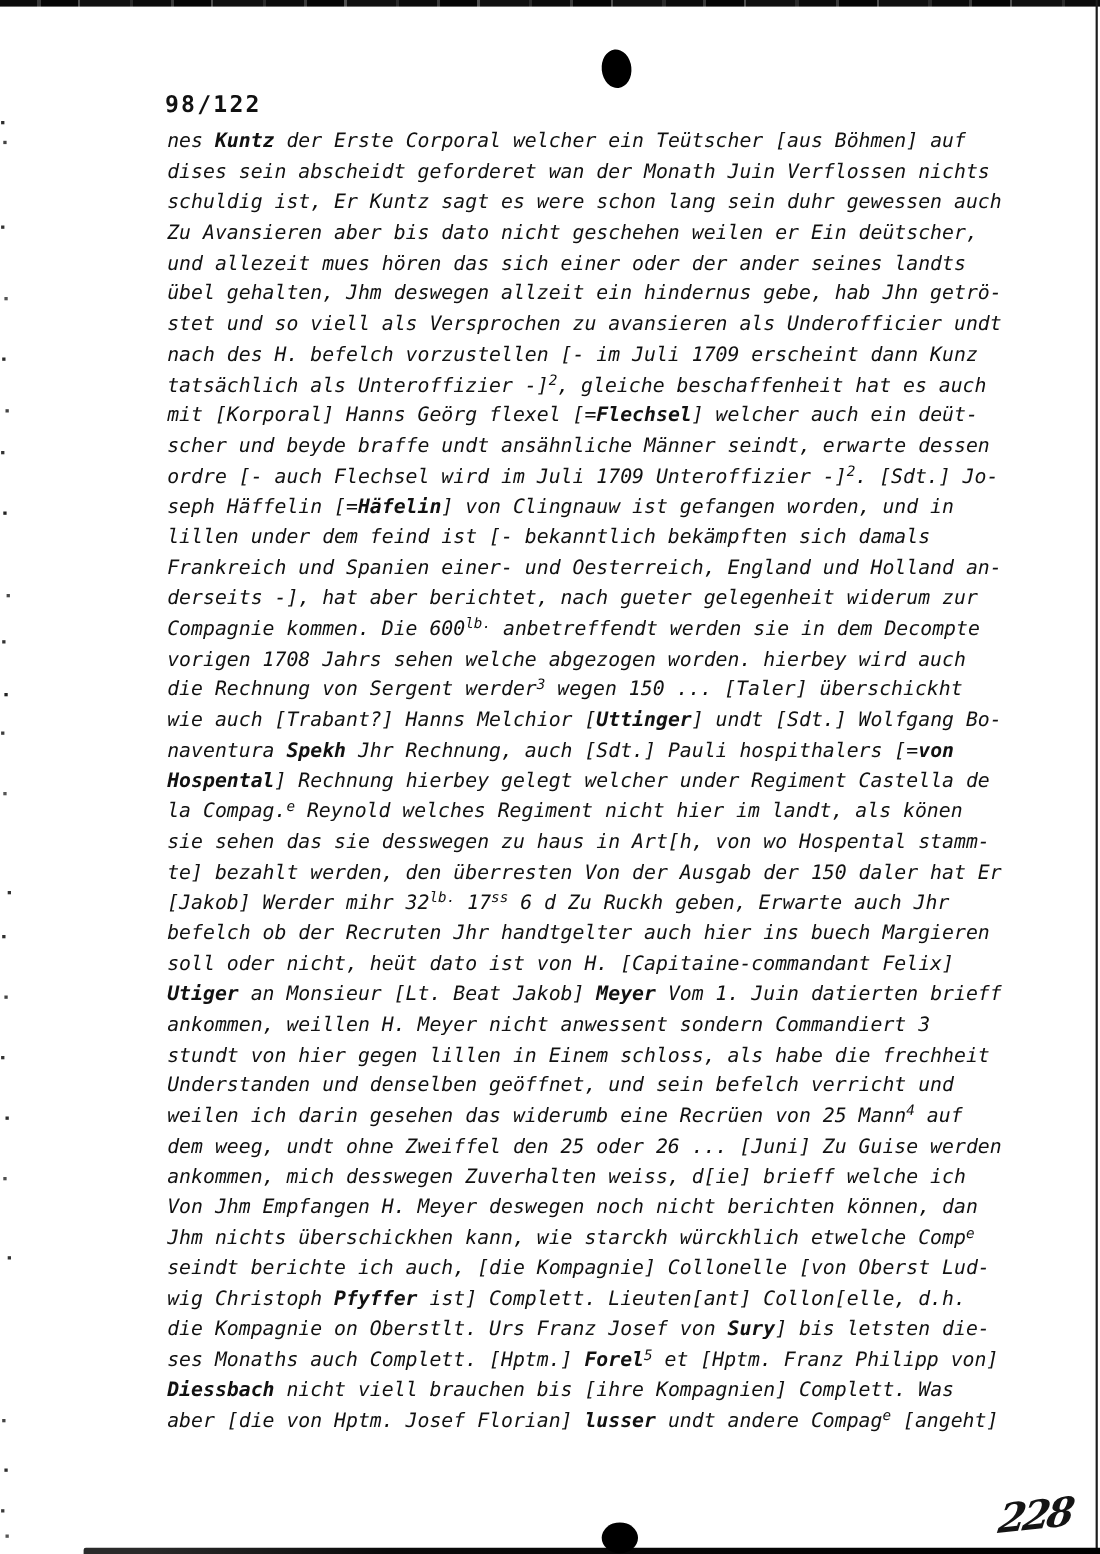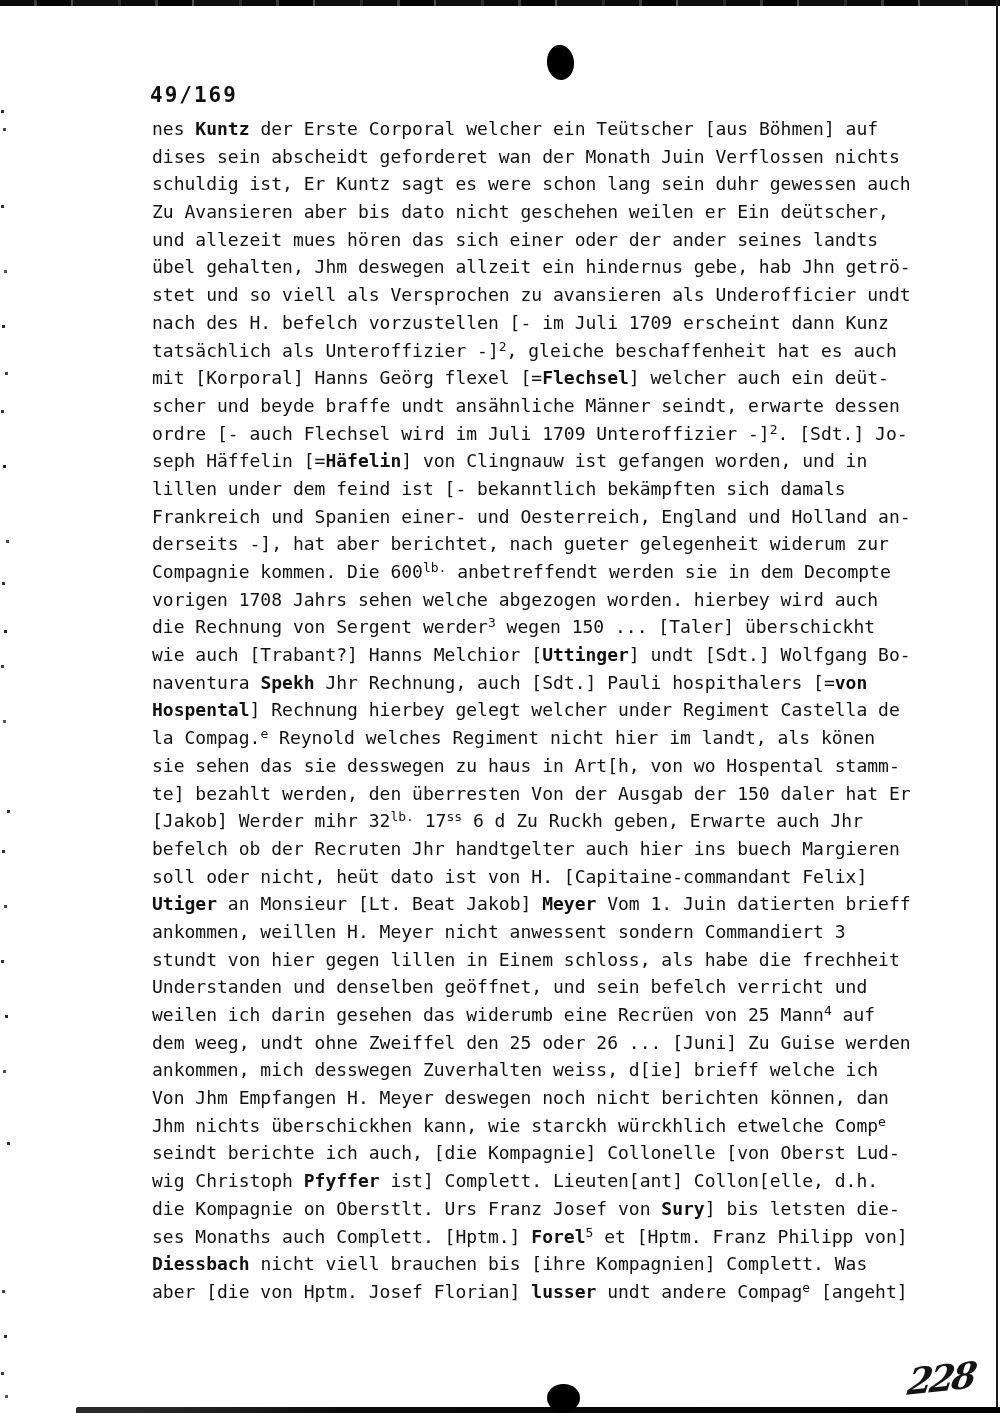--- a/index.html
+++ b/index.html
@@ -43,21 +43,21 @@
       4px 905px 0 #2b2b2b, 2px 960px 0 #4f4f4f, 6px 1032px 0 #333, 1px 1180px 0 #444,
       3px 1225px 0 #2e2e2e, 0 1262px 0 #3a3a3a, 4px 1285px 0 #555;
   }
   .page-number {
     position: absolute; left: 150px; top: 83px;
     font-size: 21px; font-weight: bold; letter-spacing: 2px;
     font-style: normal;
   }
   .text-body {
     position: absolute; left: 152px; top: 115px; width: 820px;
-    font-size: 18px; line-height: 27.7px;
+    font-size: 18px; font-style: italic; line-height: 27.7px;
     white-space: pre;
   }
   .text-body .line { height: 27.7px; }
   .text-body b { font-weight: bold; }
   .text-body sup {
     font-size: 13px; line-height: 0;
     position: relative; top: 1px; vertical-align: super;
   }
   .handwritten {
     position: absolute; left: 908px; top: 1357px;
@@ -70,16 +70,16 @@
 </head>
 <body>
 
 <div class="page">
   <div class="edge-top"></div>
   <div class="edge-right"></div>
   <div class="edge-bottom"></div>
   <div class="noise-strip"></div>
   <div class="dot dot-top"></div>
   <div class="dot dot-bottom"></div>
-  <div class="page-number">49/169</div>
+  <div class="page-number">98/122</div>
   <div class="text-body"><div class="line">nes <b>Kuntz</b> der Erste Corporal welcher ein Teütscher [aus Böhmen] auf</div><div class="line">dises sein abscheidt geforderet wan der Monath Juin Verflossen nichts</div><div class="line">schuldig ist, Er Kuntz sagt es were schon lang sein duhr gewessen auch</div><div class="line">Zu Avansieren aber bis dato nicht geschehen weilen er Ein deütscher,</div><div class="line">und allezeit mues hören das sich einer oder der ander seines landts</div><div class="line">übel gehalten, Jhm deswegen allzeit ein hindernus gebe, hab Jhn getrö-</div><div class="line">stet und so viell als Versprochen zu avansieren als Underofficier undt</div><div class="line">nach des H. befelch vorzustellen [- im Juli 1709 erscheint dann Kunz</div><div class="line">tatsächlich als Unteroffizier -]<sup>2</sup>, gleiche beschaffenheit hat es auch</div><div class="line">mit [Korporal] Hanns Geörg flexel [=<b>Flechsel</b>] welcher auch ein deüt-</div><div class="line">scher und beyde braffe undt ansähnliche Männer seindt, erwarte dessen</div><div class="line">ordre [- auch Flechsel wird im Juli 1709 Unteroffizier -]<sup>2</sup>. [Sdt.] Jo-</div><div class="line">seph Häffelin [=<b>Häfelin</b>] von Clingnauw ist gefangen worden, und in</div><div class="line">lillen under dem feind ist [- bekanntlich bekämpften sich damals</div><div class="line">Frankreich und Spanien einer- und Oesterreich, England und Holland an-</div><div class="line">derseits -], hat aber berichtet, nach gueter gelegenheit widerum zur</div><div class="line">Compagnie kommen. Die 600<sup>lb.</sup> anbetreffendt werden sie in dem Decompte</div><div class="line">vorigen 1708 Jahrs sehen welche abgezogen worden. hierbey wird auch</div><div class="line">die Rechnung von Sergent werder<sup>3</sup> wegen 150 ... [Taler] überschickht</div><div class="line">wie auch [Trabant?] Hanns Melchior [<b>Uttinger</b>] undt [Sdt.] Wolfgang Bo-</div><div class="line">naventura <b>Spekh</b> Jhr Rechnung, auch [Sdt.] Pauli hospithalers [=<b>von</b></div><div class="line"><b>Hospental</b>] Rechnung hierbey gelegt welcher under Regiment Castella de</div><div class="line">la Compag.<sup>e</sup> Reynold welches Regiment nicht hier im landt, als könen</div><div class="line">sie sehen das sie desswegen zu haus in Art[h, von wo Hospental stamm-</div><div class="line">te] bezahlt werden, den überresten Von der Ausgab der 150 daler hat Er</div><div class="line">[Jakob] Werder mihr 32<sup>lb.</sup> 17<sup>ss</sup> 6 d Zu Ruckh geben, Erwarte auch Jhr</div><div class="line">befelch ob der Recruten Jhr handtgelter auch hier ins buech Margieren</div><div class="line">soll oder nicht, heüt dato ist von H. [Capitaine-commandant Felix]</div><div class="line"><b>Utiger</b> an Monsieur [Lt. Beat Jakob] <b>Meyer</b> Vom 1. Juin datierten brieff</div><div class="line">ankommen, weillen H. Meyer nicht anwessent sondern Commandiert 3</div><div class="line">stundt von hier gegen lillen in Einem schloss, als habe die frechheit</div><div class="line">Understanden und denselben geöffnet, und sein befelch verricht und</div><div class="line">weilen ich darin gesehen das widerumb eine Recrüen von 25 Mann<sup>4</sup> auf</div><div class="line">dem weeg, undt ohne Zweiffel den 25 oder 26 ... [Juni] Zu Guise werden</div><div class="line">ankommen, mich desswegen Zuverhalten weiss, d[ie] brieff welche ich</div><div class="line">Von Jhm Empfangen H. Meyer deswegen noch nicht berichten können, dan</div><div class="line">Jhm nichts überschickhen kann, wie starckh würckhlich etwelche Comp<sup>e</sup></div><div class="line">seindt berichte ich auch, [die Kompagnie] Collonelle [von Oberst Lud-</div><div class="line">wig Christoph <b>Pfyffer</b> ist] Complett. Lieuten[ant] Collon[elle, d.h.</div><div class="line">die Kompagnie on Oberstlt. Urs Franz Josef von <b>Sury</b>] bis letsten die-</div><div class="line">ses Monaths auch Complett. [Hptm.] <b>Forel</b><sup>5</sup> et [Hptm. Franz Philipp von]</div><div class="line"><b>Diessbach</b> nicht viell brauchen bis [ihre Kompagnien] Complett. Was</div><div class="line">aber [die von Hptm. Josef Florian] <b>lusser</b> undt andere Compag<sup>e</sup> [angeht]</div></div>
   <div class="handwritten">228</div>
 </div>
 
 </body></html>

